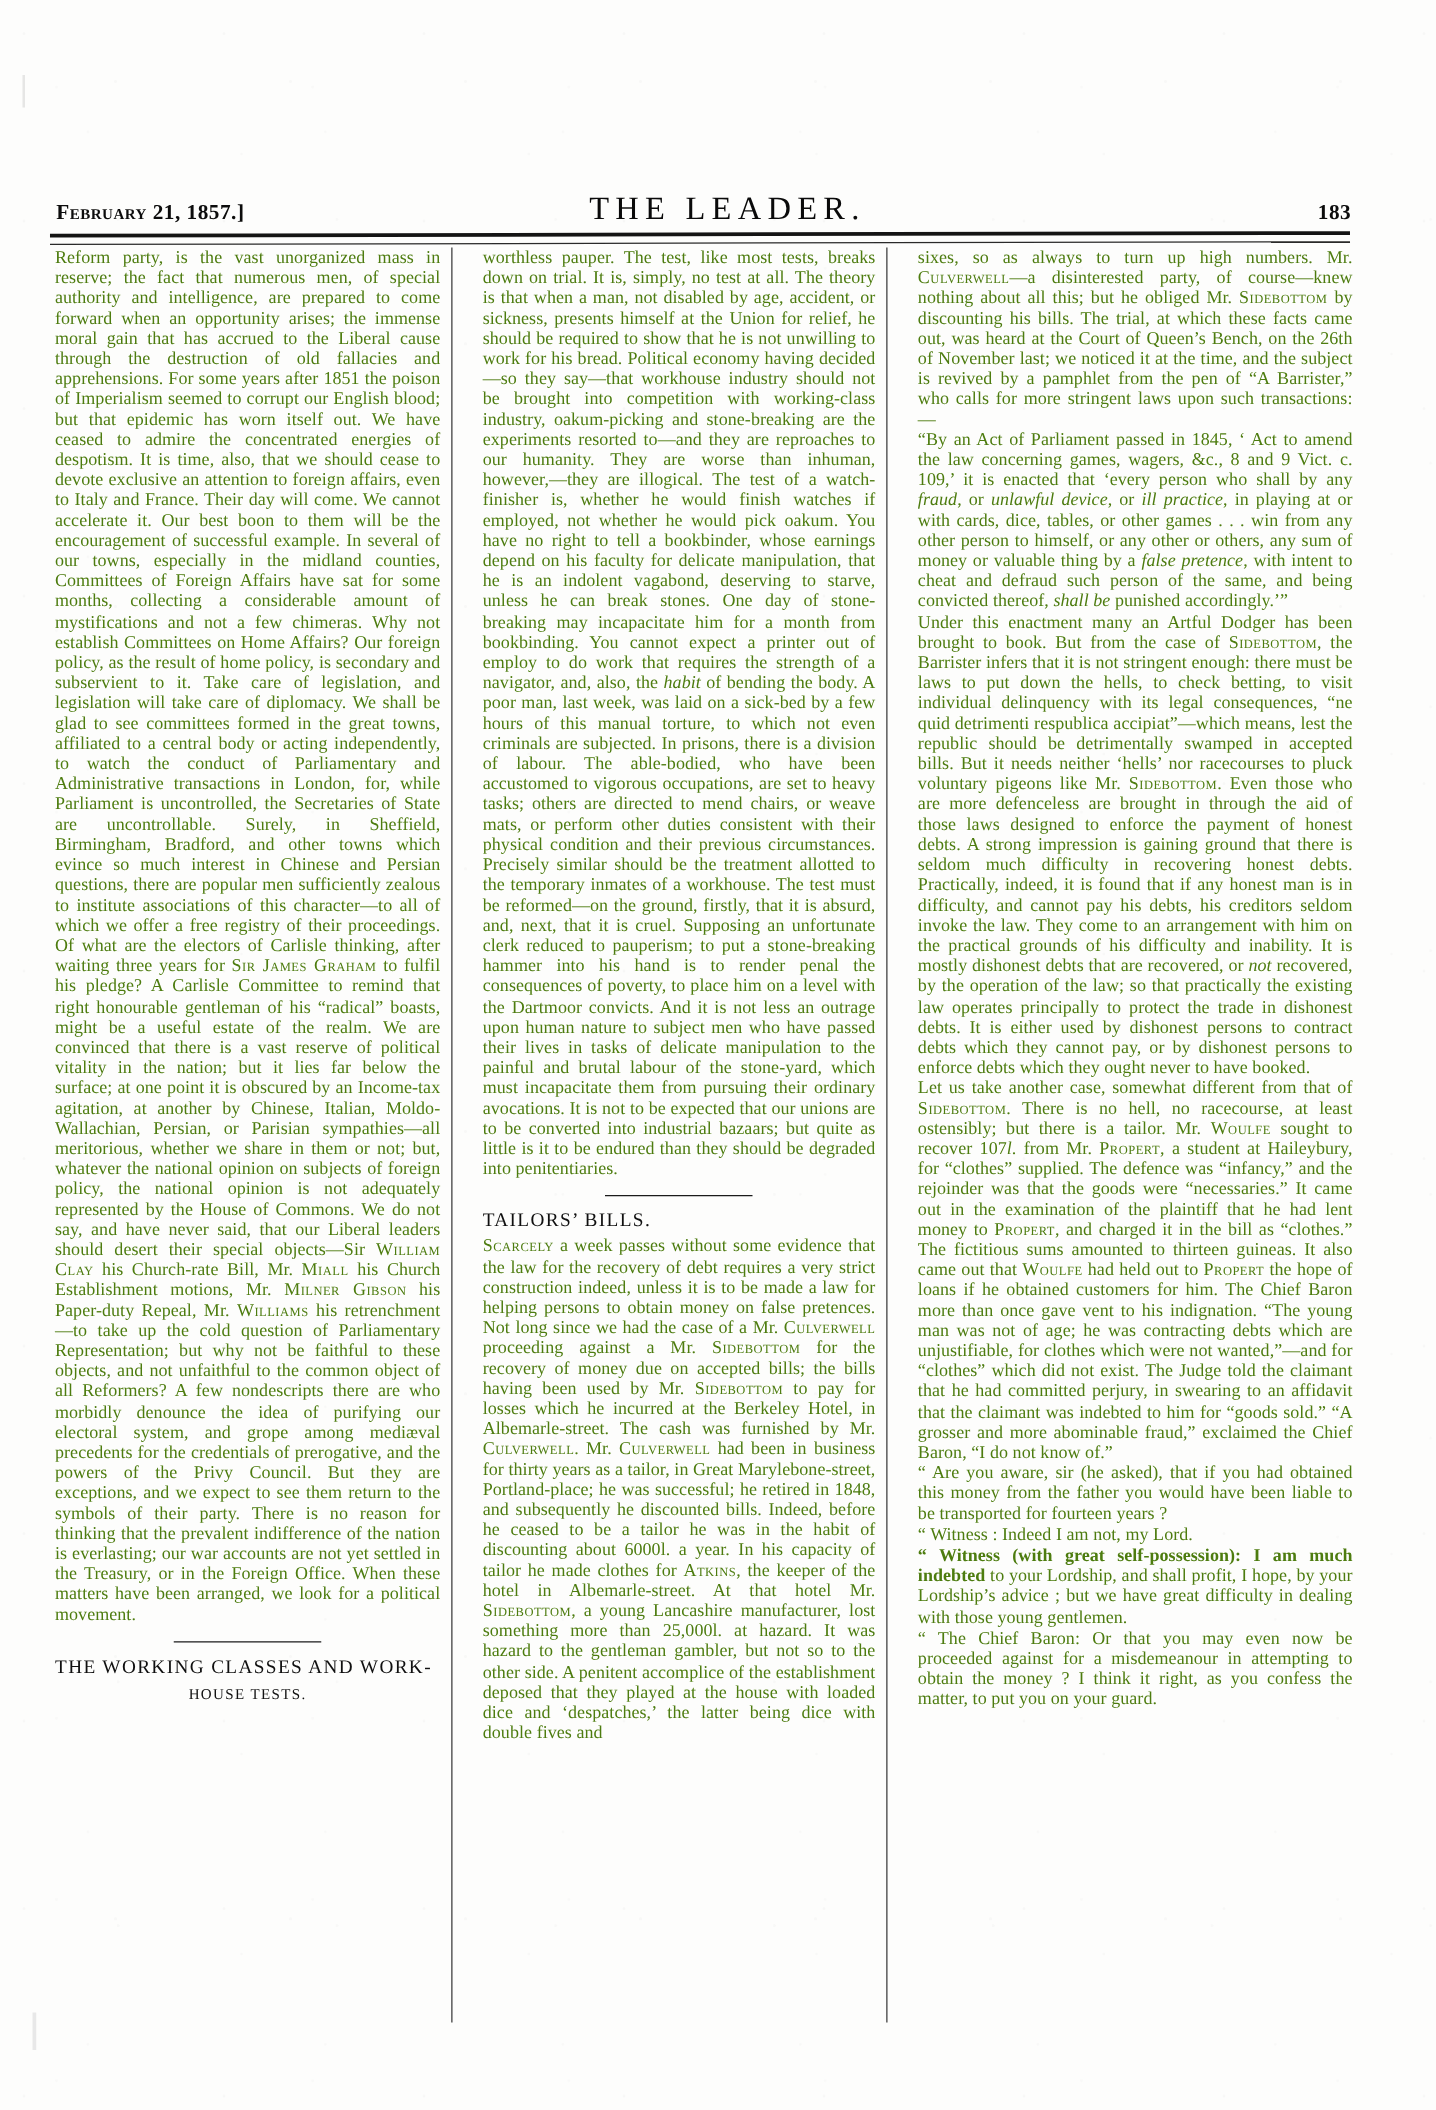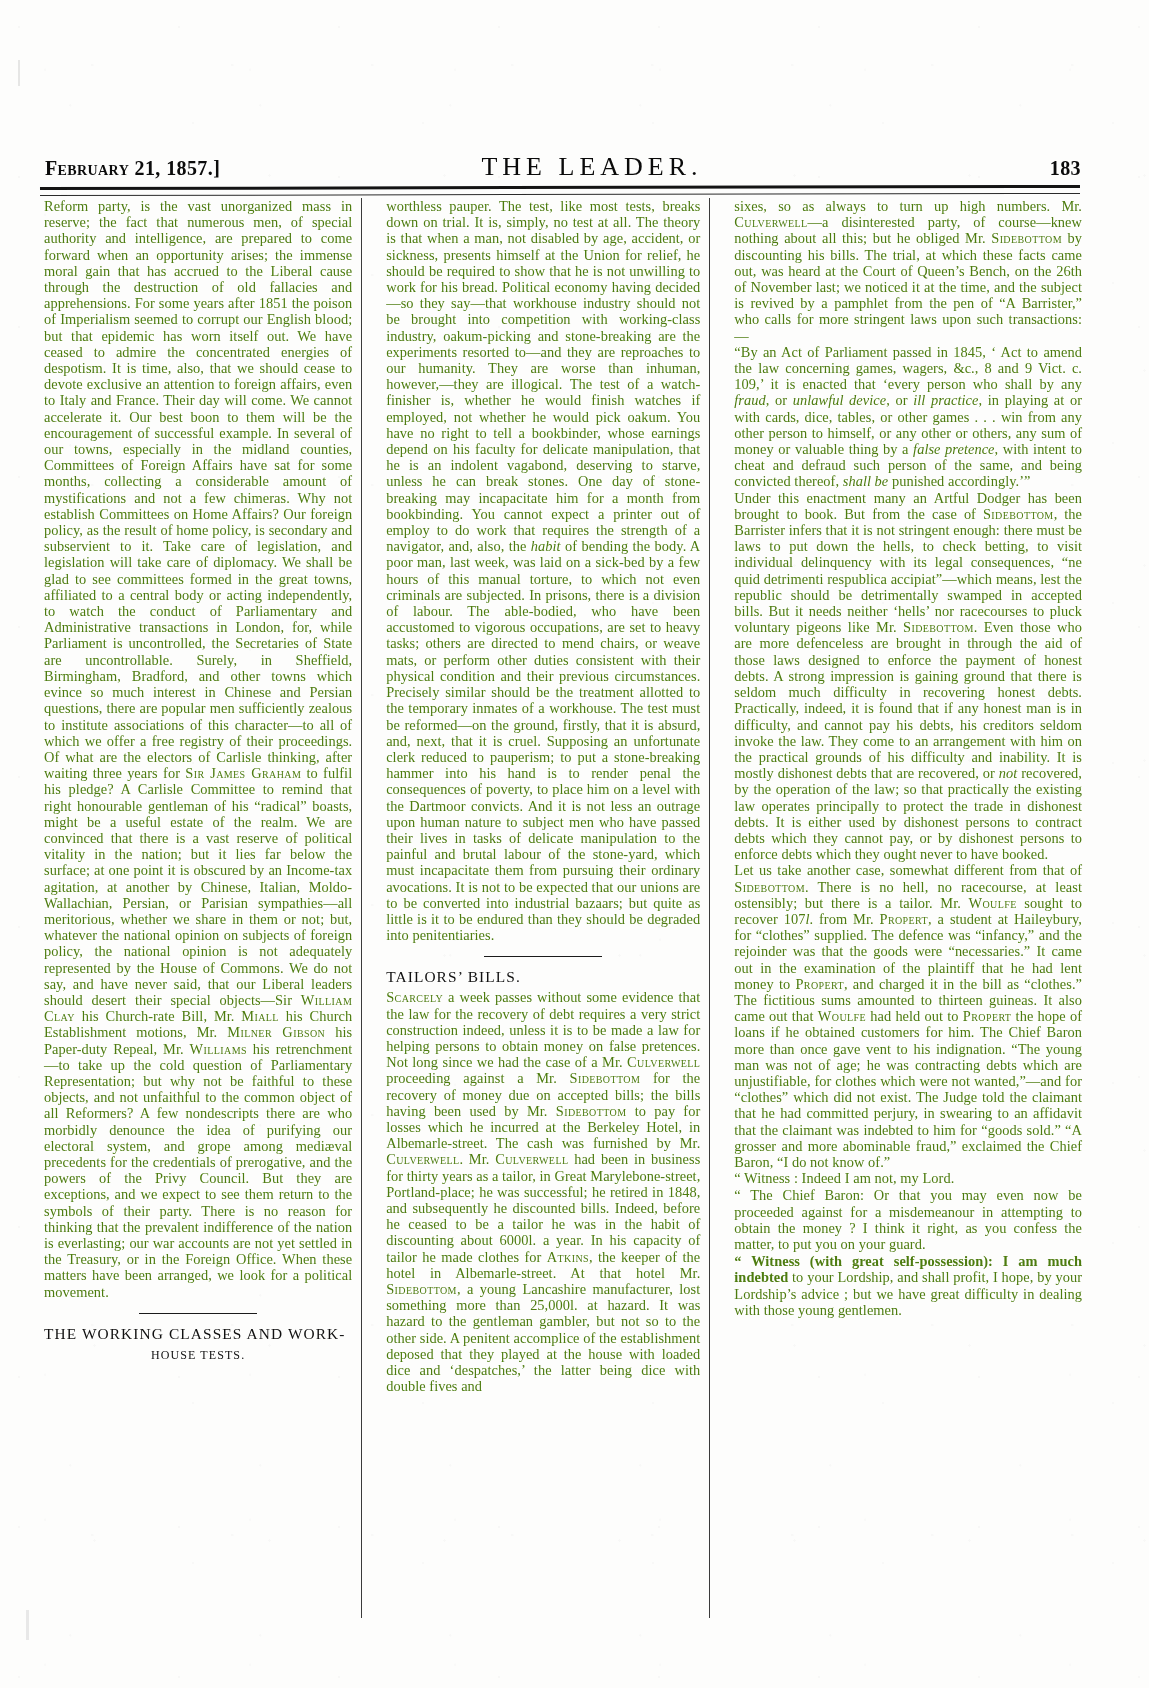--- a/index.html
+++ b/index.html
@@ -43,21 +43,21 @@
     top: 152px;
     width: 1030px;
     height: 34px;
     display: flex;
     align-items: baseline;
     justify-content: space-between;
   }
   .mast-date, .mast-folio {
     font-family: "Liberation Serif", serif;
     font-weight: bold;
-    font-size: 20px;
+    font-size: 17px;
     letter-spacing: .4px;
     white-space: nowrap;
     color: #0c0c0c;
   }
   .mast-date { font-variant: small-caps; }
   .mast-title {
     font-family: "Liberation Serif", serif;
     font-weight: normal;
     font-size: 26px;
     letter-spacing: 5px;
@@ -216,20 +216,21 @@
     <div class="col" id="col-3">
 
       <p><span>sixes, so as always to turn up high numbers. Mr. </span><span class="smallcaps">Culverwell</span><span>—a disinterested party, of course—knew nothing about all this; but he obliged Mr. </span><span class="smallcaps">Sidebottom</span><span> by discounting his bills. The trial, at which these facts came out, was heard at the Court of Queen’s Bench, on the 26th of November last; we noticed it at the time, and the subject is revived by a pamphlet from the pen of “A Barrister,” who calls for more stringent laws upon such transactions:—</span></p>
 
       <p class="fineprint"><span>“By an Act of Parliament passed in 1845, ‘ Act to amend the law concerning games, wagers, &amp;c., 8 and 9 Vict. c. 109,’ it is enacted that ‘every person who shall by any </span><span class="ital">fraud</span><span>, or </span><span class="ital">unlawful device</span><span>, or </span><span class="ital">ill practice</span><span>, in playing at or with cards, dice, tables, or other games . . . win from any other person to himself, or any other or others, any sum of money or valuable thing by a </span><span class="ital">false pretence</span><span>, with intent to cheat and defraud such person of the same, and being convicted thereof, </span><span class="ital">shall be</span><span> punished accordingly.’”</span></p>
 
       <p><span>Under this enactment many an Artful Dodger has been brought to book. But from the case of </span><span class="smallcaps">Sidebottom</span><span>, the Barrister infers that it is not stringent enough: there must be laws to put down the hells, to check betting, to visit individual delinquency with its legal consequences, “ne quid detrimenti respublica accipiat”—which means, lest the republic should be detrimentally swamped in accepted bills. But it needs neither ‘hells’ nor racecourses to pluck voluntary pigeons like Mr. </span><span class="smallcaps">Sidebottom</span><span>. Even those who are more defenceless are brought in through the aid of those laws designed to enforce the payment of honest debts. A strong impression is gaining ground that there is seldom much difficulty in recovering honest debts. Practically, indeed, it is found that if any honest man is in difficulty, and cannot pay his debts, his creditors seldom invoke the law. They come to an arrangement with him on the practical grounds of his difficulty and inability. It is mostly dishonest debts that are recovered, or </span><span class="ital">not</span><span> recovered, by the operation of the law; so that practically the existing law operates principally to protect the trade in dishonest debts. It is either used by dishonest persons to contract debts which they cannot pay, or by dishonest persons to enforce debts which they ought never to have booked.</span></p>
 
       <p><span>Let us take another case, somewhat different from that of </span><span class="smallcaps">Sidebottom</span><span>. There is no hell, no racecourse, at least ostensibly; but there is a tailor. Mr. </span><span class="smallcaps">Woulfe</span><span> sought to recover 107</span><span class="ital">l</span><span>. from Mr. </span><span class="smallcaps">Propert</span><span>, a student at Haileybury, for “clothes” supplied. The defence was “infancy,” and the rejoinder was that the goods were “necessaries.” It came out in the examination of the plaintiff that he had lent money to </span><span class="smallcaps">Propert</span><span>, and charged it in the bill as “clothes.” The fictitious sums amounted to thirteen guineas. It also came out that </span><span class="smallcaps">Woulfe</span><span> had held out to </span><span class="smallcaps">Propert</span><span> the hope of loans if he obtained customers for him. The Chief Baron more than once gave vent to his indignation. “The young man was not of age; he was contracting debts which are unjustifiable, for clothes which were not wanted,”—and for “clothes” which did not exist. The Judge told the claimant that he had committed perjury, in swearing to an affidavit that the claimant was indebted to him for “goods sold.” “A grosser and more abominable fraud,” exclaimed the Chief Baron, “I do not know of.”</span></p>
 
+      <p class="dialogue">“ Are you aware, sir (he asked), that if you had obtained this money from the father you would have been liable to be transported for fourteen years ?</p>
       <p class="dialogue">“ Witness : Indeed I am not, my Lord.</p>
+      <p class="dialogue"><b>“ Witness (with great self-possession): I am much indebted</b><span> to your Lordship, and shall profit, I hope, by your Lordship’s advice ; but we have great difficulty in dealing with those young gentlemen.</span></p>
       <p class="dialogue">“ The Chief Baron: Or that you may even now be proceeded against for a misdemeanour in attempting to obtain the money ?  I think it right, as you confess the matter, to put you on your guard.</p>
-      <p class="dialogue"><b>“ Witness (with great self-possession): I am much indebted</b><span> to your Lordship, and shall profit, I hope, by your Lordship’s advice ; but we have great difficulty in dealing with those young gentlemen.</span></p>
 
     </div>
 
   </div>
 </div>
 
 </body></html>

